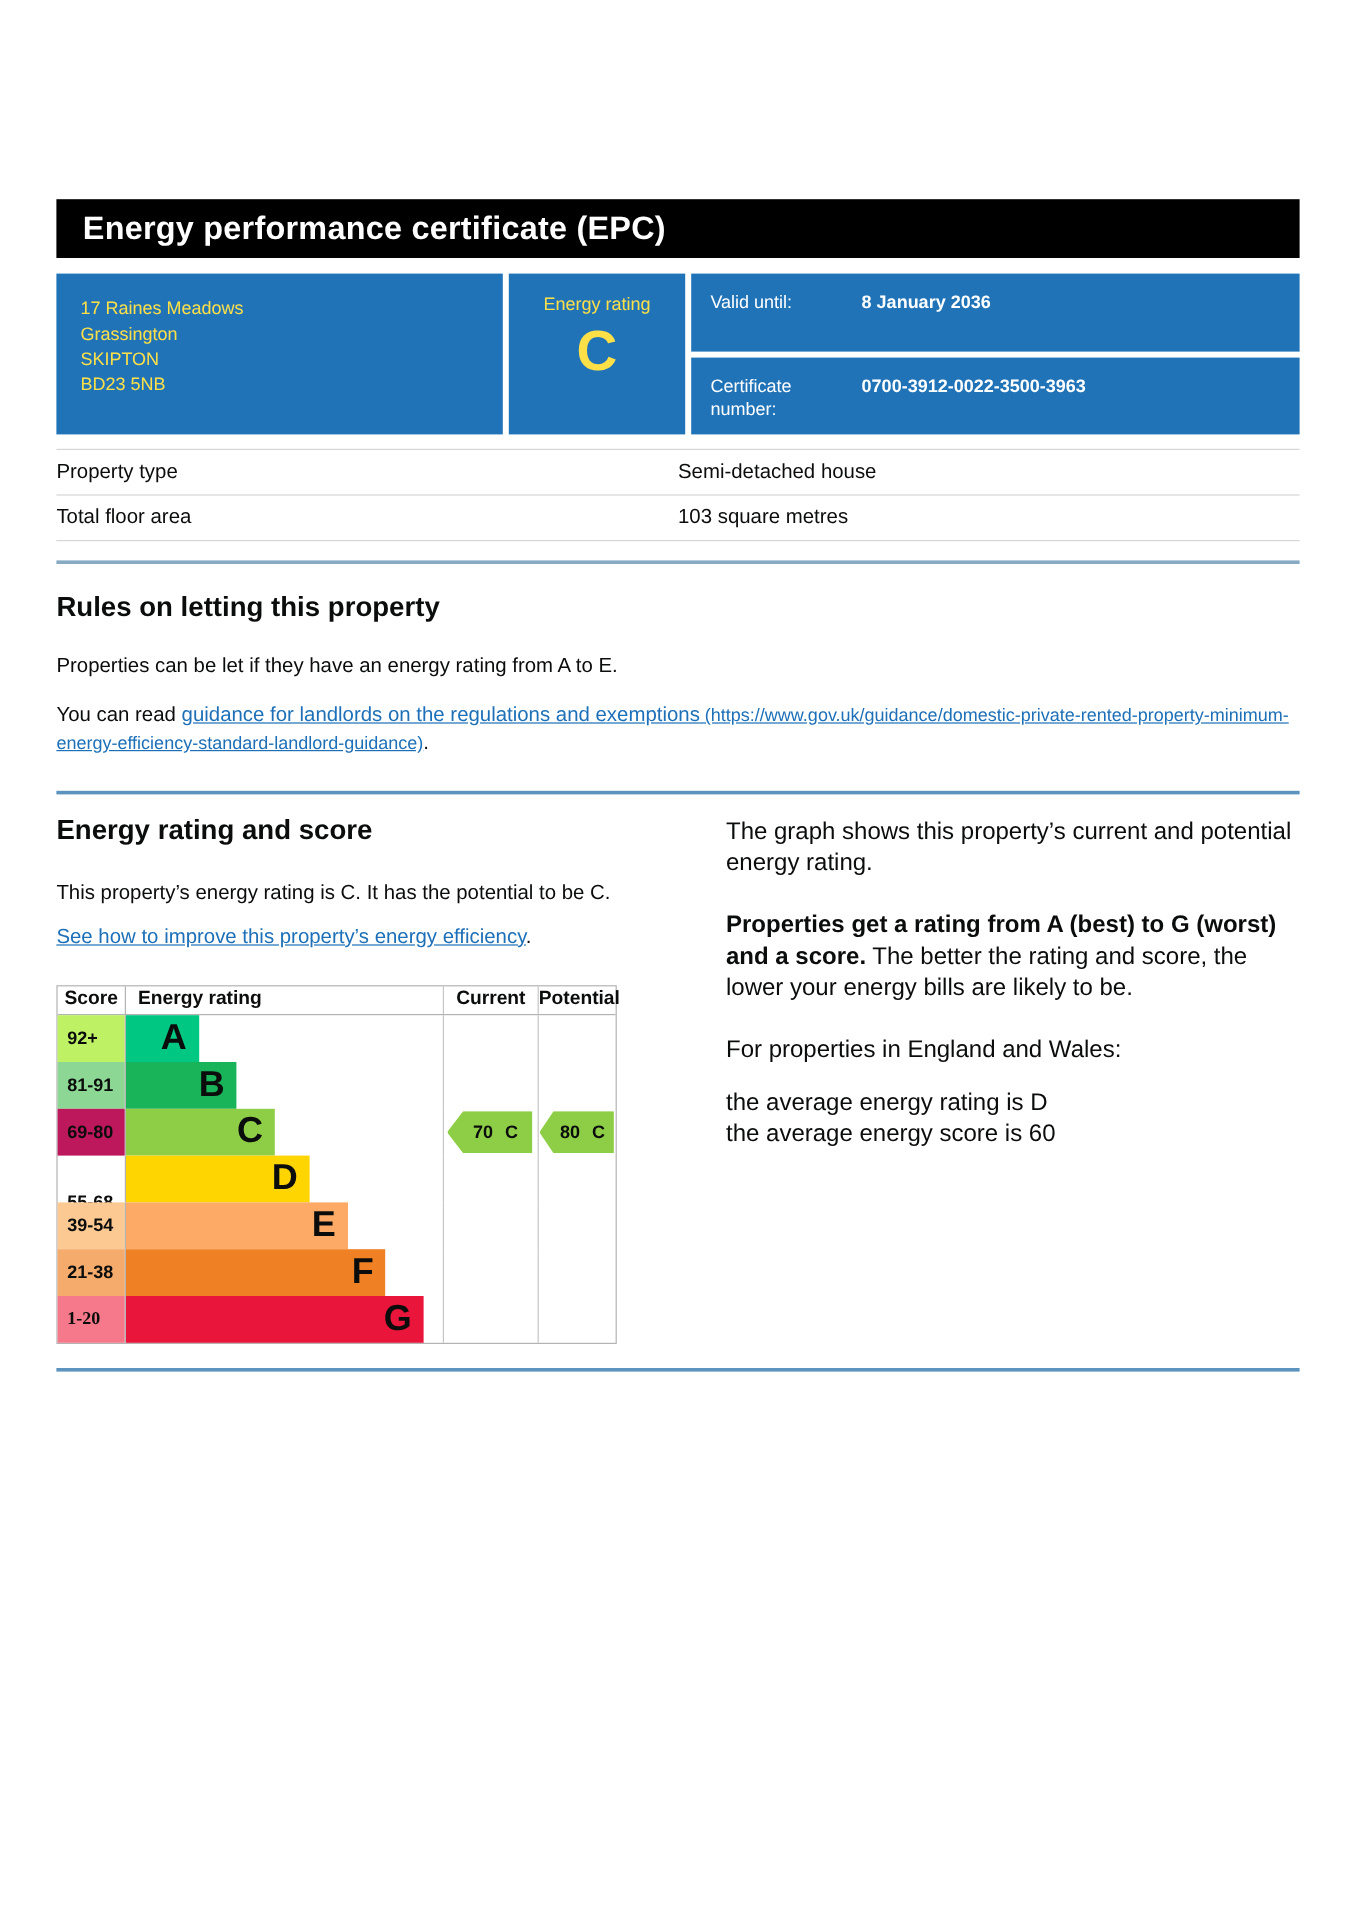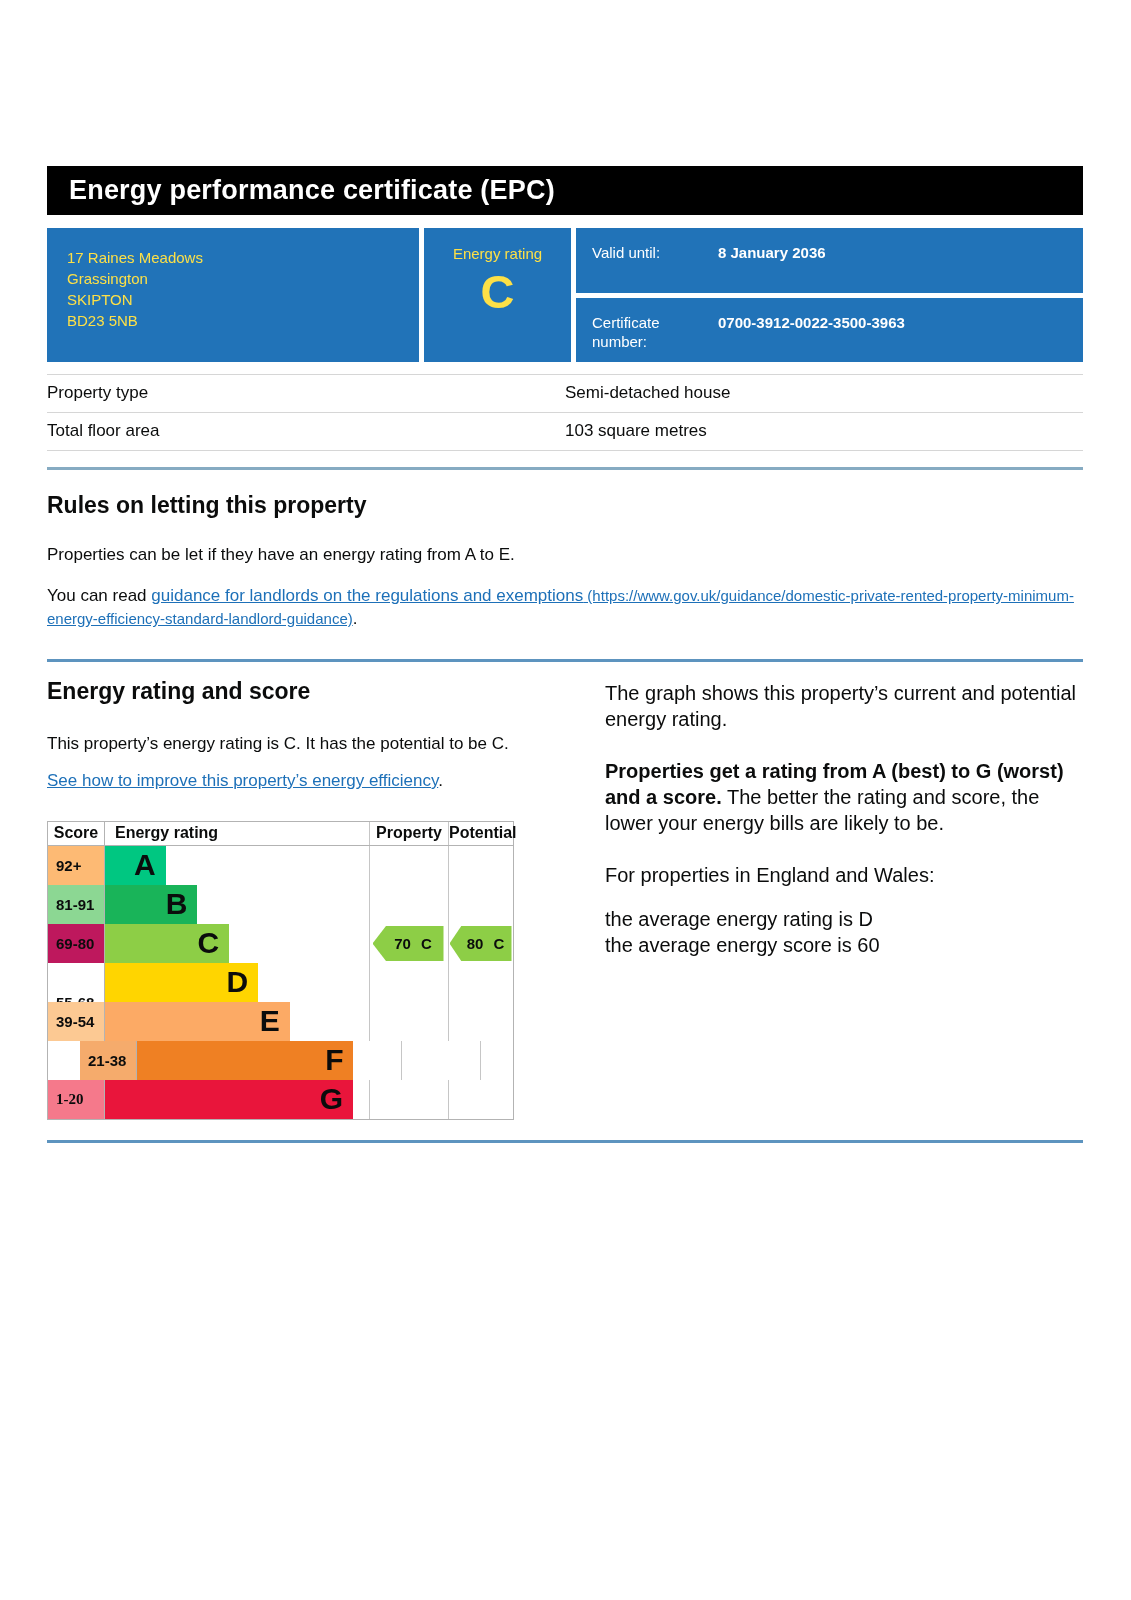--- a/index.html
+++ b/index.html
@@ -130,26 +130,26 @@
   <div class="two-col">
     <div class="col-left">
       <h2>Energy rating and score</h2>
       <p class="intro">This property’s energy rating is C. It has the potential to be C.</p>
       <p class="improve"><a href="#">See how to improve this property’s energy efficiency</a><span>.</span></p>
 
       <div class="chart">
         <div class="c-row c-header">
           <div class="c-score">Score</div>
           <div class="c-bar-area">Energy rating</div>
-          <div class="c-current">Property</div>
+          <div class="c-current">Current</div>
           <div class="c-potential">Potential</div>
         </div>
         <div id="chart-rows">
             <div class="c-row">
-              <div class="c-score" style="background: #fdba74;">
+              <div class="c-score" style="background: #bef264;">
                 <span class="score-label">92+</span>
               </div>
               <div class="c-bar-area">
                 <div class="band-bar" style="width: 23%; background: rgb(0, 199, 129);">A</div>
               </div>
               <div class="c-current"></div>
               <div class="c-potential"></div>
             </div>
             <div class="c-row">
               <div class="c-score" style="background: rgb(140, 215, 147);">
@@ -195,21 +195,21 @@
               <div class="c-score" style="background: rgb(252, 201, 147);">
                 <span class="score-label">39-54</span>
               </div>
               <div class="c-bar-area">
                 <div class="band-bar" style="width: 70%; background: rgb(252, 170, 101);">E</div>
               </div>
               <div class="c-current"></div>
               <div class="c-potential"></div>
             </div>
             <div class="c-row">
-              <div class="c-score" style="background: rgb(245, 171, 108); margin-left: 32px;">
+              <div class="c-score" style="background: rgb(245, 171, 108);">
                 <span class="score-label">21-38</span>
               </div>
               <div class="c-bar-area">
                 <div class="band-bar" style="width: 82%; background: rgb(239, 128, 35);">F</div>
               </div>
               <div class="c-current"></div>
               <div class="c-potential"></div>
             </div>
             <div class="c-row">
               <div class="c-score" style="background: rgb(245, 121, 139); font-family: Liberation Serif, serif;">

